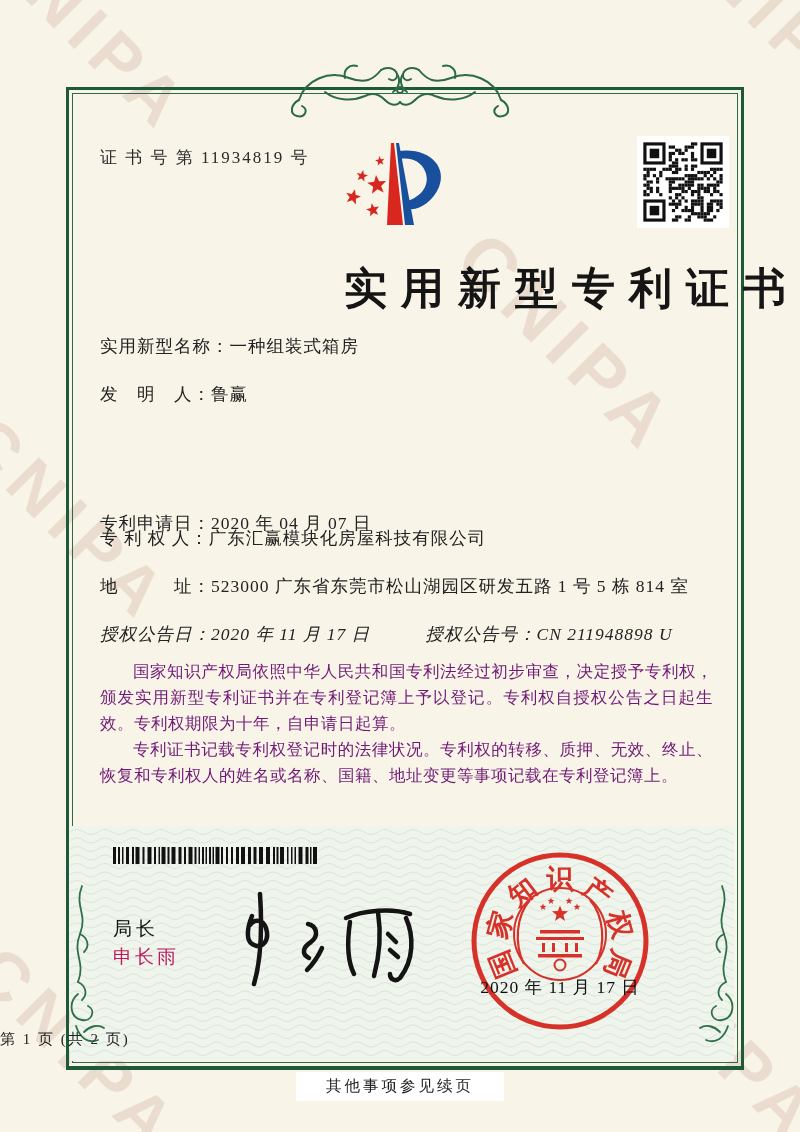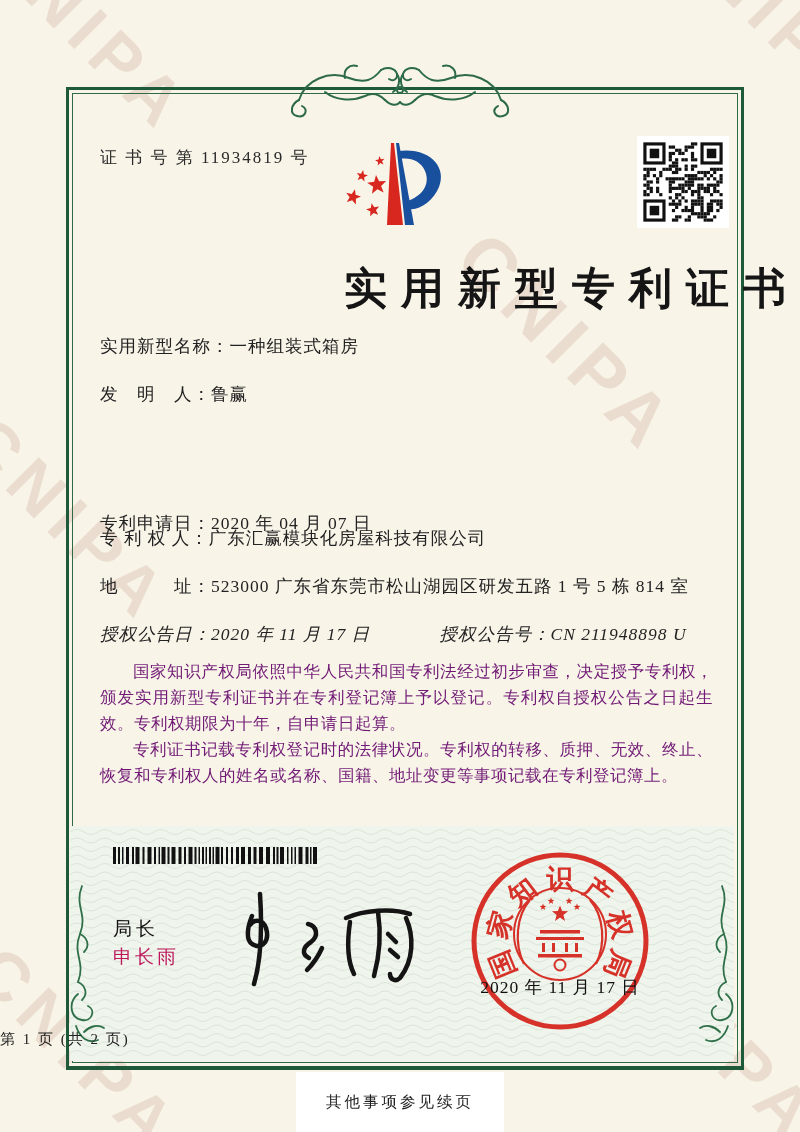--- a/index.html
+++ b/index.html
@@ -31,21 +31,21 @@
     position:absolute; left:0; right:0; top:220px; text-align:right;
     font-size:43px; font-weight:bold; letter-spacing:14px; text-indent:14px;
     color:#151515; z-index:4;margin-top:40px;
   }
   .field-row{
     position:absolute; left:100px; width:616px; font-size:17.5px;
     letter-spacing:1px; color:#222; z-index:4; white-space:nowrap;
   }
   .field-row .lbl{ white-space:pre; }
   .field-inline{ display:inline-block;font-style:italic; }
-  .field-inline + .field-inline{ margin-left:64px; }
+  .field-inline + .field-inline{ margin-left:50px; }
   .body-text{
     position:absolute; left:100px; top:659px; width:613px; z-index:4;
     font-size:16.5px; line-height:26px; text-align:justify; color:#701a75;
   }
   .body-text p{ margin:0; text-indent:2em; letter-spacing:0.5px; }
   .guilloche{
     position:absolute; left:70px; top:826px; width:664px; height:235px;
     z-index:2;
   }
   .barcode{ position:absolute; left:113px; top:847px; z-index:4; }
@@ -64,21 +64,21 @@
   .seal-date{
     position:absolute; left:468px; top:975px; width:184px; text-align:center;
     font-size:17.5px; letter-spacing:1px; color:#101010; z-index:6;
   }
   .page-info{
     position:absolute; left:0; right:0; top:1030px; 
     font-size:15px; letter-spacing:2px; color:#222; z-index:4;
   }
   .continuation{
     position:absolute; left:50%; transform:translateX(-50%); top:1072px;
-    background:#ffffff; padding:20px 30px; font-size:15.5px;
+    background:#ffffff; padding:4px 30px; font-size:15.5px;
     letter-spacing:3px; color:#1d1d1d; z-index:4; white-space:nowrap;
   }
 </style>
 </head>
 <body>
 
 <div id="page">
 
   <div class="watermark" style="left:-40px; top:-10px;">CNIPA</div>
   <div class="watermark" style="left:640px; top:-30px;">CNIPA</div>

